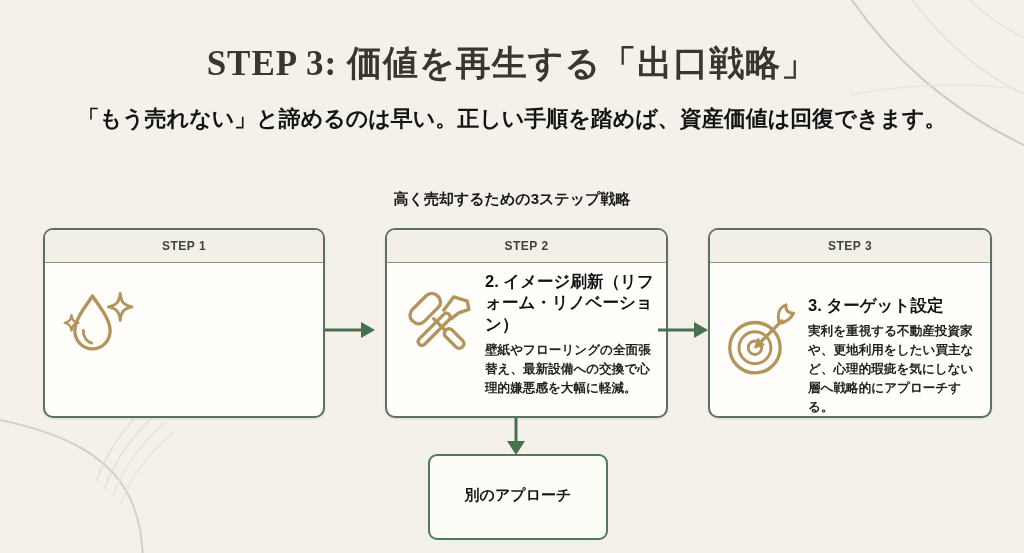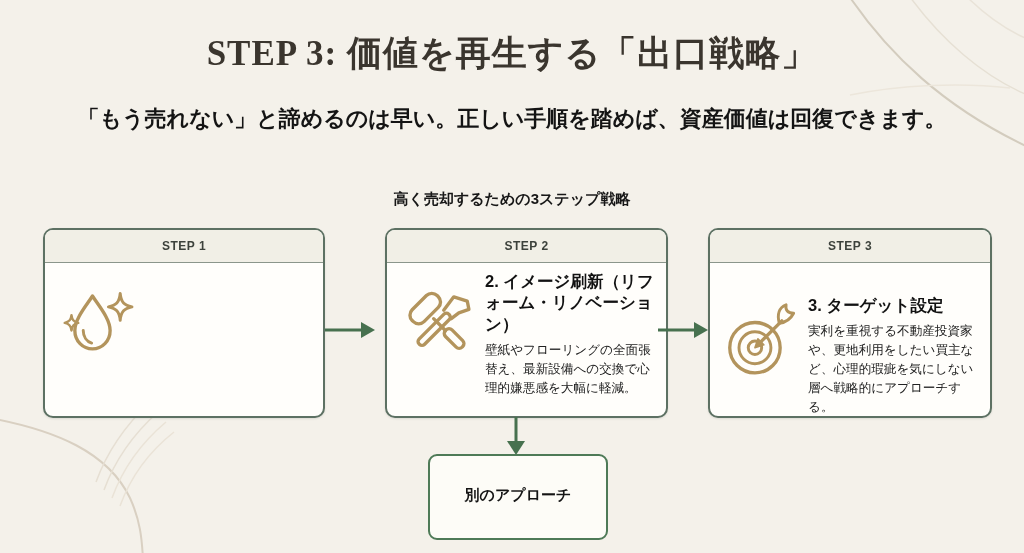--- a/index.html
+++ b/index.html
@@ -8,21 +8,21 @@
 
   .canvas {
     position: relative;
     width: 1024px; height: 553px;
     background: #f4f1ea;
     overflow: hidden;
   }
   .bg-decor { position: absolute; inset: 0; pointer-events: none; }
 
   .page-title {
-    position: absolute; top: 30px; left: 0; width: 100%;
+    position: absolute; top: 40px; left: 0; width: 100%;
     text-align: center;
     font-family: "Liberation Serif", "DejaVu Serif", serif;
     font-size: 35px; font-weight: 600; letter-spacing: 1px;
     color: #3a352e;
   }
   .page-subtitle {
     position: absolute; top: 104px; left: 0; width: 100%;
     text-align: center;
     font-size: 22px; font-weight: 700; color: #141414;
   }
@@ -54,21 +54,21 @@
     letter-spacing: .5px;
   }
   .card-body {
     flex: 1; display: flex; align-items: flex-start;
     padding: 8px 12px 10px 8px; gap: 6px;
   }
   .icon-box { flex: 0 0 84px; width: 84px; height: 92px; display: flex; align-items: center; justify-content: center; }
   .icon-box svg { width: 84px; height: 92px; }
   .card-text { flex: 1; }
   .card-heading { font-size: 16.5px; font-weight: 700; color: #121212; line-height: 1.3; margin-bottom: 6px; }
-  .card-desc { font-size: 12.6px; font-weight: 400; color: #222; line-height: 1.5; }
+  .card-desc { font-size: 12.6px; font-weight: 700; color: #222; line-height: 1.5; }
 
   .h-arrow { position: absolute; top: 319px; width: 50px; height: 22px; }
   .h-arrow.a1 { left: 325px; }
   .h-arrow.a2 { left: 658px; }
   .v-arrow { position: absolute; left: 503px; top: 417px; width: 26px; height: 38px; }
 
   .alt-card {
     position: absolute; left: 428px; top: 454px; width: 180px; height: 86px;
     background: #fdfcf7;
     border: 2px solid #4e7a57;

